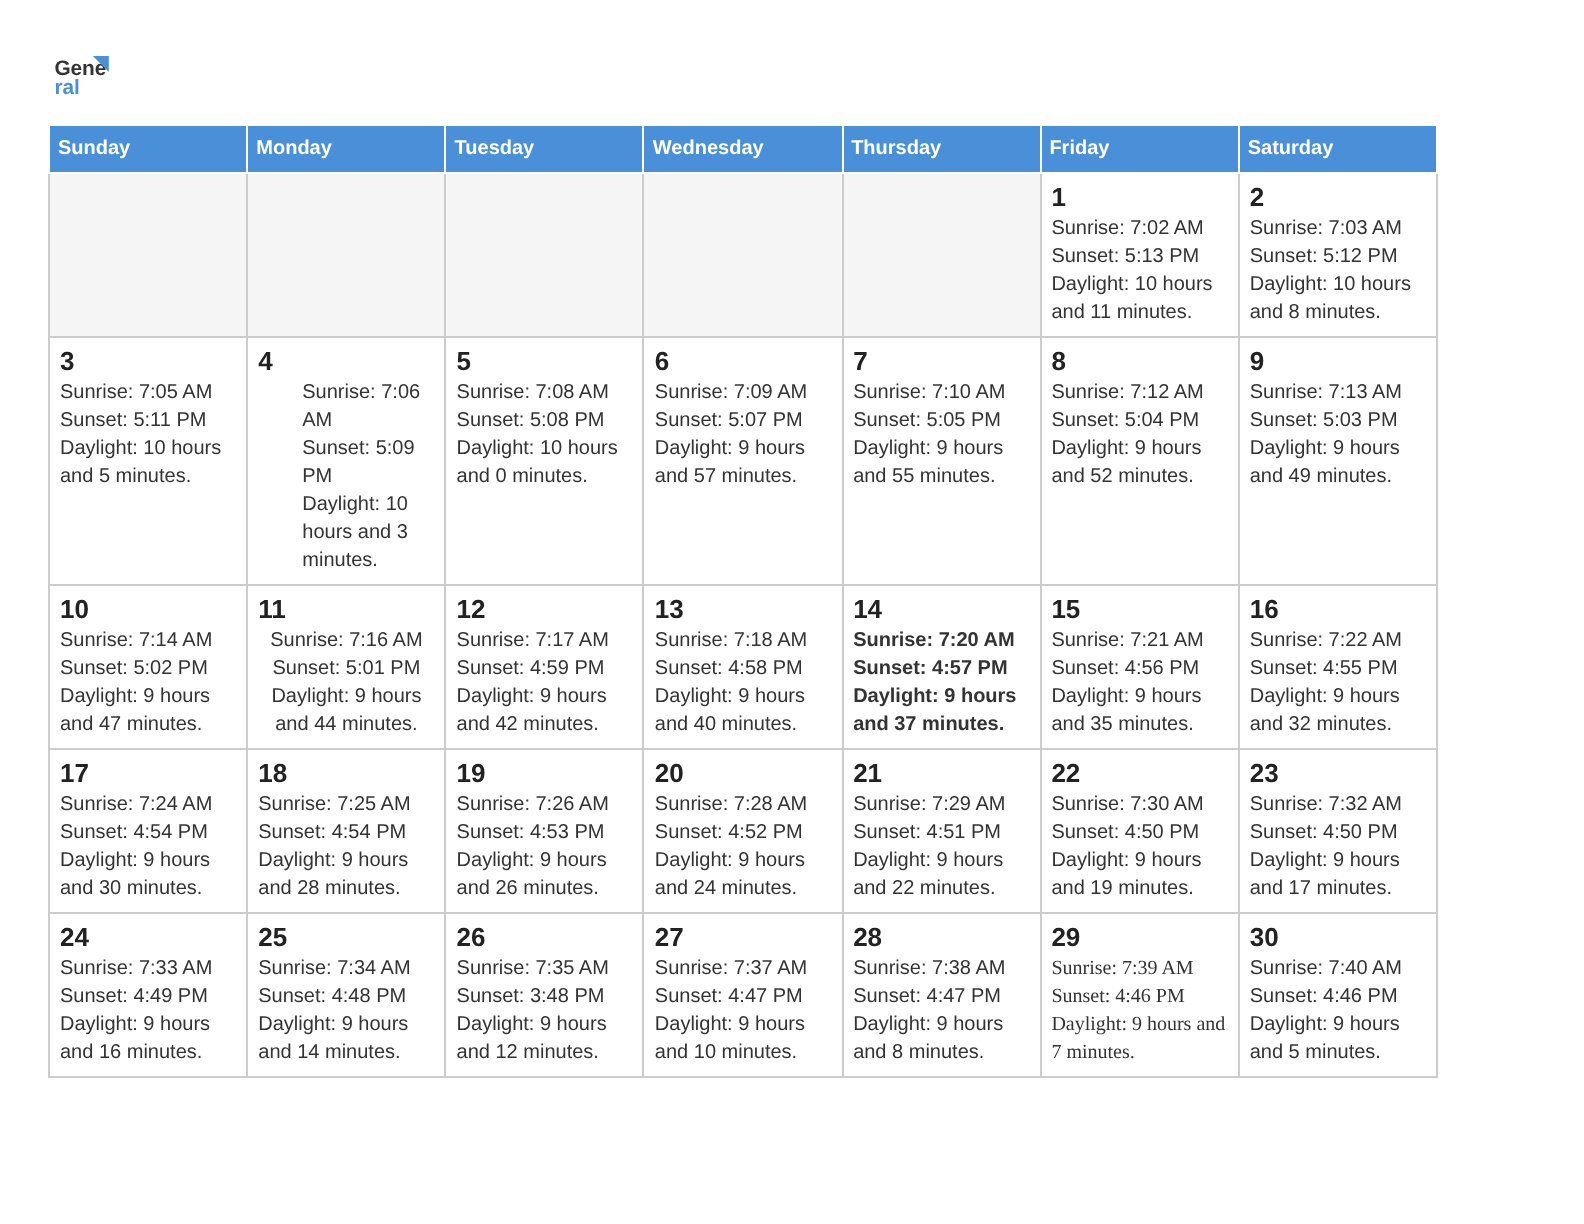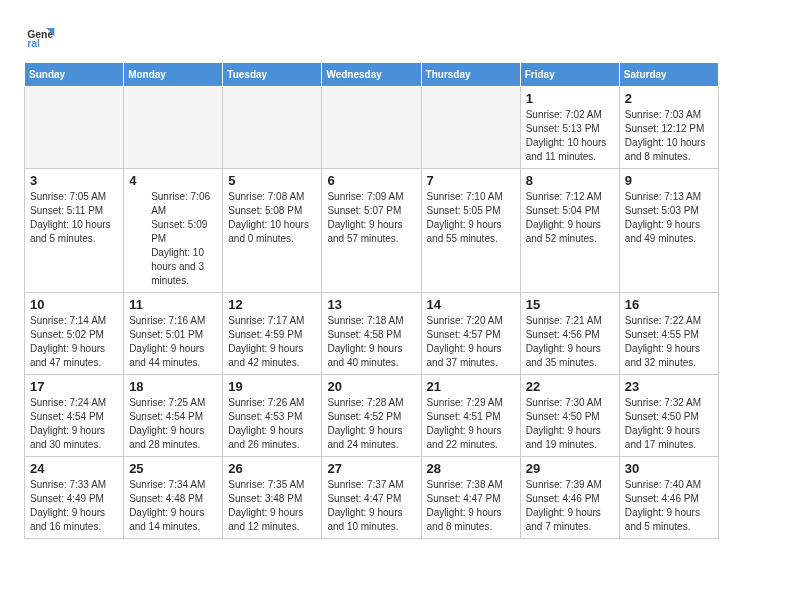--- a/index.html
+++ b/index.html
@@ -134,21 +134,21 @@
           <td class="empty"></td>
           <td>
             <span class="day-number">1</span>
             <div class="day-info" style="white-space: pre-line;">Sunrise: 7:02 AM
 Sunset: 5:13 PM
 Daylight: 10 hours and 11 minutes.</div>
           </td>
           <td>
             <span class="day-number">2</span>
             <div class="day-info" style="white-space: pre-line;">Sunrise: 7:03 AM
-Sunset: 12:12 PM
+Sunset: 5:12 PM
 Daylight: 10 hours and 8 minutes.</div>
           </td>
         </tr>
         <tr>
           <td>
             <span class="day-number">3</span>
             <div class="day-info" style="white-space: pre-line;">Sunrise: 7:05 AM
 Sunset: 5:11 PM
 Daylight: 10 hours and 5 minutes.</div>
           </td>
@@ -191,39 +191,39 @@
         </tr>
         <tr>
           <td>
             <span class="day-number">10</span>
             <div class="day-info" style="white-space: pre-line;">Sunrise: 7:14 AM
 Sunset: 5:02 PM
 Daylight: 9 hours and 47 minutes.</div>
           </td>
           <td>
             <span class="day-number">11</span>
-            <div class="day-info" style="white-space: pre-line;">Sunrise: 7:16 AM
+            <div class="day-info" style="white-space: pre-line; text-align: center;">Sunrise: 7:16 AM
 Sunset: 5:01 PM
 Daylight: 9 hours and 44 minutes.</div>
           </td>
           <td>
             <span class="day-number">12</span>
             <div class="day-info" style="white-space: pre-line;">Sunrise: 7:17 AM
 Sunset: 4:59 PM
 Daylight: 9 hours and 42 minutes.</div>
           </td>
           <td>
             <span class="day-number">13</span>
             <div class="day-info" style="white-space: pre-line;">Sunrise: 7:18 AM
 Sunset: 4:58 PM
 Daylight: 9 hours and 40 minutes.</div>
           </td>
           <td>
             <span class="day-number">14</span>
-            <div class="day-info" style="white-space: pre-line;">Sunrise: 7:20 AM
+            <div class="day-info" style="white-space: pre-line; font-weight: bold;">Sunrise: 7:20 AM
 Sunset: 4:57 PM
 Daylight: 9 hours and 37 minutes.</div>
           </td>
           <td>
             <span class="day-number">15</span>
             <div class="day-info" style="white-space: pre-line;">Sunrise: 7:21 AM
 Sunset: 4:56 PM
 Daylight: 9 hours and 35 minutes.</div>
           </td>
           <td>
@@ -303,21 +303,21 @@
 Daylight: 9 hours and 10 minutes.</div>
           </td>
           <td>
             <span class="day-number">28</span>
             <div class="day-info" style="white-space: pre-line;">Sunrise: 7:38 AM
 Sunset: 4:47 PM
 Daylight: 9 hours and 8 minutes.</div>
           </td>
           <td>
             <span class="day-number">29</span>
-            <div class="day-info" style="white-space: pre-line;">Sunrise: 7:39 AM
+            <div class="day-info" style="white-space: pre-line; font-family: Liberation Serif, serif;">Sunrise: 7:39 AM
 Sunset: 4:46 PM
 Daylight: 9 hours and 7 minutes.</div>
           </td>
           <td>
             <span class="day-number">30</span>
             <div class="day-info" style="white-space: pre-line;">Sunrise: 7:40 AM
 Sunset: 4:46 PM
 Daylight: 9 hours and 5 minutes.</div>
           </td>
         </tr>

